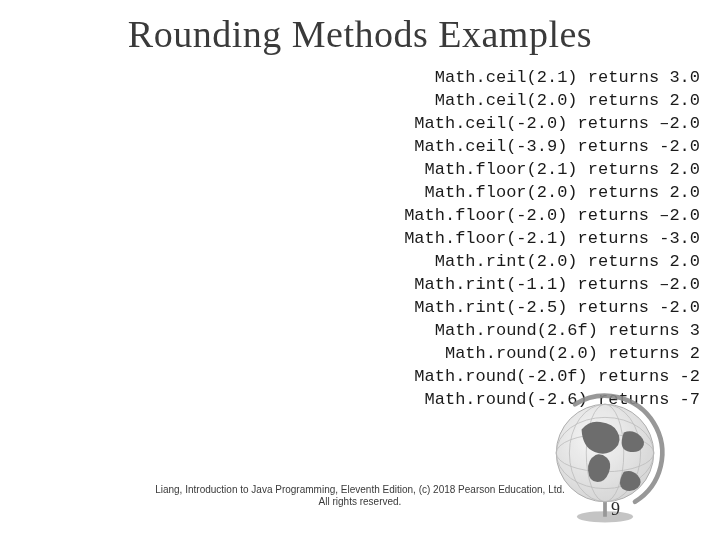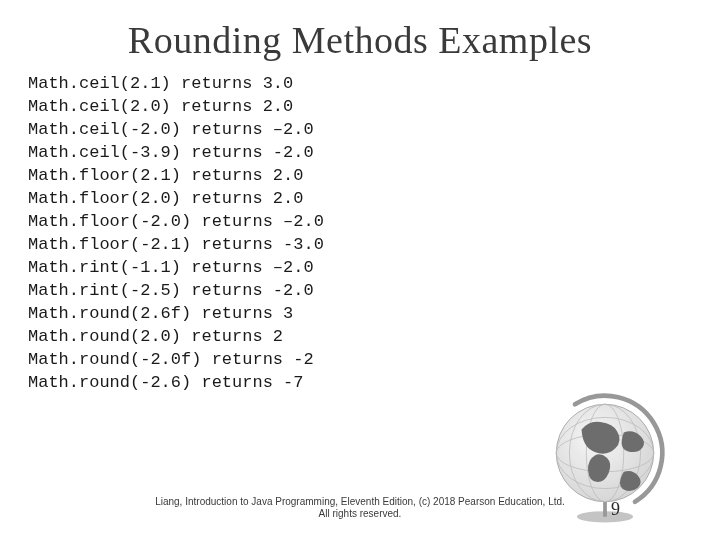--- a/index.html
+++ b/index.html
@@ -9,38 +9,39 @@
     background: #ffffff;
     font-family: "Times New Roman", Times, serif;
     position: relative;
     overflow: hidden;
   }
   .title {
     text-align: center;
     font-size: 38px;
     color: #3a3a3a;
     font-weight: normal;
-    padding-top: 18px;
+    padding-top: 12px;
     padding-bottom: 10px;
     letter-spacing: 0.5px;
   }
   .code-block {
     padding-left: 28px;
     padding-right: 20px;
   }
   .code-line {
     font-family: "Courier New", Courier, monospace;
     font-size: 17px;
     line-height: 23px;
     color: #1a1a1a;
     white-space: pre;
+    text-align: right;
   }
   .footer {
     position: absolute;
-    bottom: 20px;
+    bottom: 32px;
     width: 100%;
     text-align: center;
     font-family: Arial, Helvetica, sans-serif;
     font-size: 10px;
     color: #3a3a3a;
     line-height: 12px;
   }
   .page-number {
     position: absolute;
     bottom: 20px;
@@ -66,20 +67,21 @@
 
 <div class="code-block">
   <div class="code-line">Math.ceil(2.1) returns 3.0</div>
   <div class="code-line">Math.ceil(2.0) returns 2.0</div>
   <div class="code-line">Math.ceil(-2.0) returns –2.0</div>
   <div class="code-line">Math.ceil(-3.9) returns -2.0</div>
   <div class="code-line">Math.floor(2.1) returns 2.0</div>
   <div class="code-line">Math.floor(2.0) returns 2.0</div>
   <div class="code-line">Math.floor(-2.0) returns –2.0</div>
   <div class="code-line">Math.floor(-2.1) returns -3.0</div>
+  <div class="code-line">Math.rint(2.0) returns 2.0</div>
   <div class="code-line">Math.rint(-1.1) returns –2.0</div>
   <div class="code-line">Math.rint(-2.5) returns -2.0</div>
   <div class="code-line">Math.round(2.6f) returns 3</div>
   <div class="code-line">Math.round(2.0) returns 2</div>
   <div class="code-line">Math.round(-2.0f) returns -2</div>
   <div class="code-line">Math.round(-2.6) returns -7</div>
 </div>
 
 <svg class="globe" viewBox="0 0 160 160">
   <defs>

